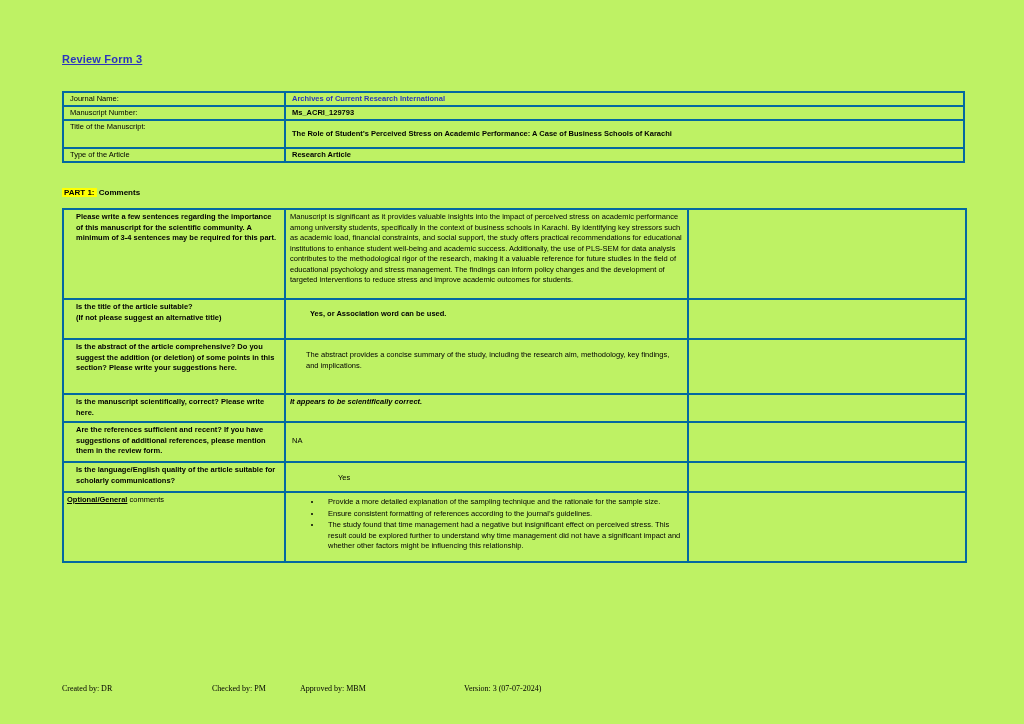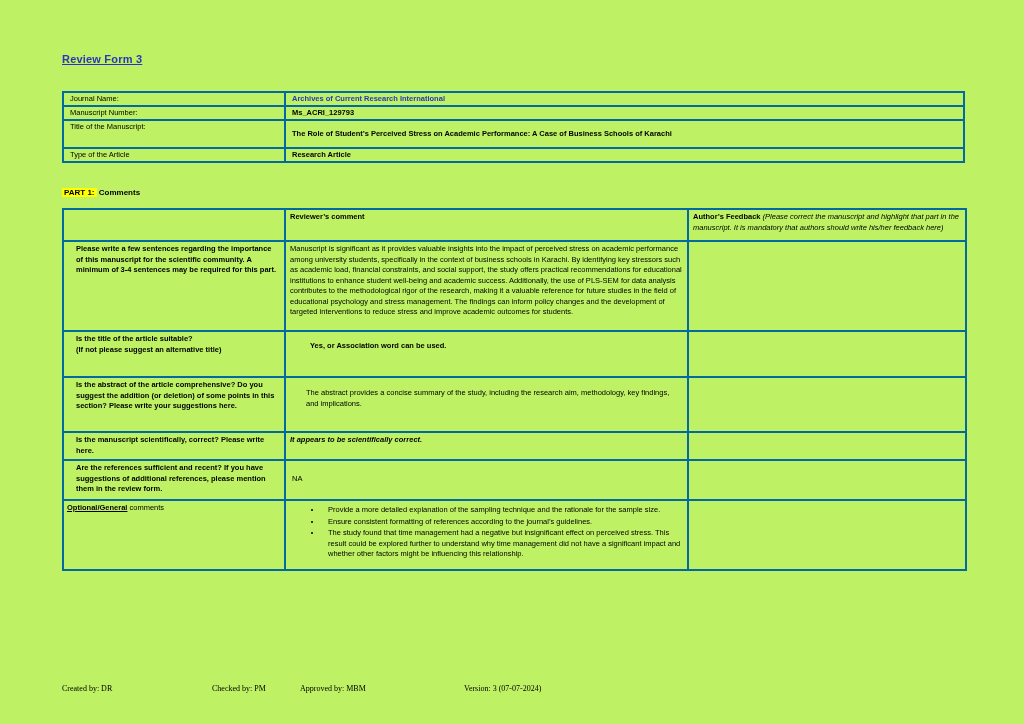--- a/index.html
+++ b/index.html
@@ -49,21 +49,21 @@
   .comments-table .cf { width:278px; }
   .hdr-row { height:32px; }
   .hdr-bold { font-weight:bold; }
   .hdr-italic { font-style:italic; font-weight:normal; }
   .q { font-weight:bold; padding-left:12px !important; line-height:11px; }
   .q-plain { padding-left:3px !important; }
   .q-underline { text-decoration:underline; font-weight:bold; }
   .q-normal { font-weight:normal; }
   .pre-line { white-space:pre-line; }
   .rh-r1 { height:90px; }
-  .rh-r2 { height:46px; }
+  .rh-r2 { height:40px; }
   .rh-r3 { height:55px; }
   .rh-r4 { height:28px; }
   .rh-r5 { height:40px; }
   .rh-r6 { height:30px; }
   .rh-r7 { height:70px; }
   .ans-bold { font-weight:bold; }
   .ans-r2 { padding-top:9px !important; padding-left:24px !important;border-radius:26px; }
   .ans-r3 { padding-top:10px !important; padding-left:20px !important; }
   .ans-r4 { padding-top:2px !important;font-style:italic; }
   .ans-r5 { padding-top:13px !important; padding-left:6px !important; }
@@ -106,25 +106,20 @@
     </tr>
   </tbody>
     </table>
 
   <div class="part-heading">
     <span class="part-badge">PART  1:</span><span> Comments</span>
   </div>
 
   <table class="comments-table">
     <tbody>
-        <tr class="hdr-row">
-      <td class="cq"></td>
-      <td class="cr hdr-bold">Reviewer’s comment</td>
-      <td class="cf"><span class="hdr-bold">Author’s Feedback </span><span class="hdr-italic">(Please correct the manuscript and highlight that part in the manuscript. It is mandatory that authors should write his/her feedback here)</span></td>
-    </tr>
 
     <tr class="rh-r1">
       <td class="cq q">Please write a few sentences regarding the importance of this manuscript for the scientific community. A minimum of 3-4 sentences may be required for this part.</td>
       <td class="cr">Manuscript is significant as it provides valuable insights into the impact of perceived stress on academic performance among university students, specifically in the context of business schools in Karachi. By identifying key stressors such as academic load, financial constraints, and social support, the study offers practical recommendations for educational institutions to enhance student well-being and academic success. Additionally, the use of PLS-SEM for data analysis contributes to the methodological rigor of the research, making it a valuable reference for future studies in the field of educational psychology and stress management. The findings can inform policy changes and the development of targeted interventions to reduce stress and improve academic outcomes for students.</td>
       <td class="cf"></td>
     </tr>
 
     <tr class="rh-r2">
       <td class="cq q pre-line">Is the title of the article suitable?
 (If not please suggest an alternative title)</td>
@@ -143,20 +138,25 @@
       <td class="cr ans-bold ans-r4">It appears to be scientifically correct.</td>
       <td class="cf"></td>
     </tr>
 
     <tr class="rh-r5">
       <td class="cq q">Are the references sufficient and recent? If you have suggestions of additional references, please mention them in the review form.</td>
       <td class="cr ans-r5">NA</td>
       <td class="cf"></td>
     </tr>
 
+    <tr class="rh-r6">
+      <td class="cq q">Is the language/English quality of the article suitable for scholarly communications?</td>
+      <td class="cr ans-r6">Yes</td>
+      <td class="cf"></td>
+    </tr>
 
     <tr class="rh-r7">
       <td class="cq q q-plain"><span class="q-underline">Optional/General</span><span class="q-normal"> comments</span></td>
       <td class="cr">
         <ul class="bullets">
           <li>Provide a more detailed explanation of the sampling technique and the rationale for the sample size.</li>
           <li>Ensure consistent formatting of references according to the journal’s guidelines.</li>
           <li>The study found that time management had a negative but insignificant effect on perceived stress. This result could be explored further to understand why time management did not have a significant impact and whether other factors might be influencing this relationship.</li>
         </ul>
       </td>

